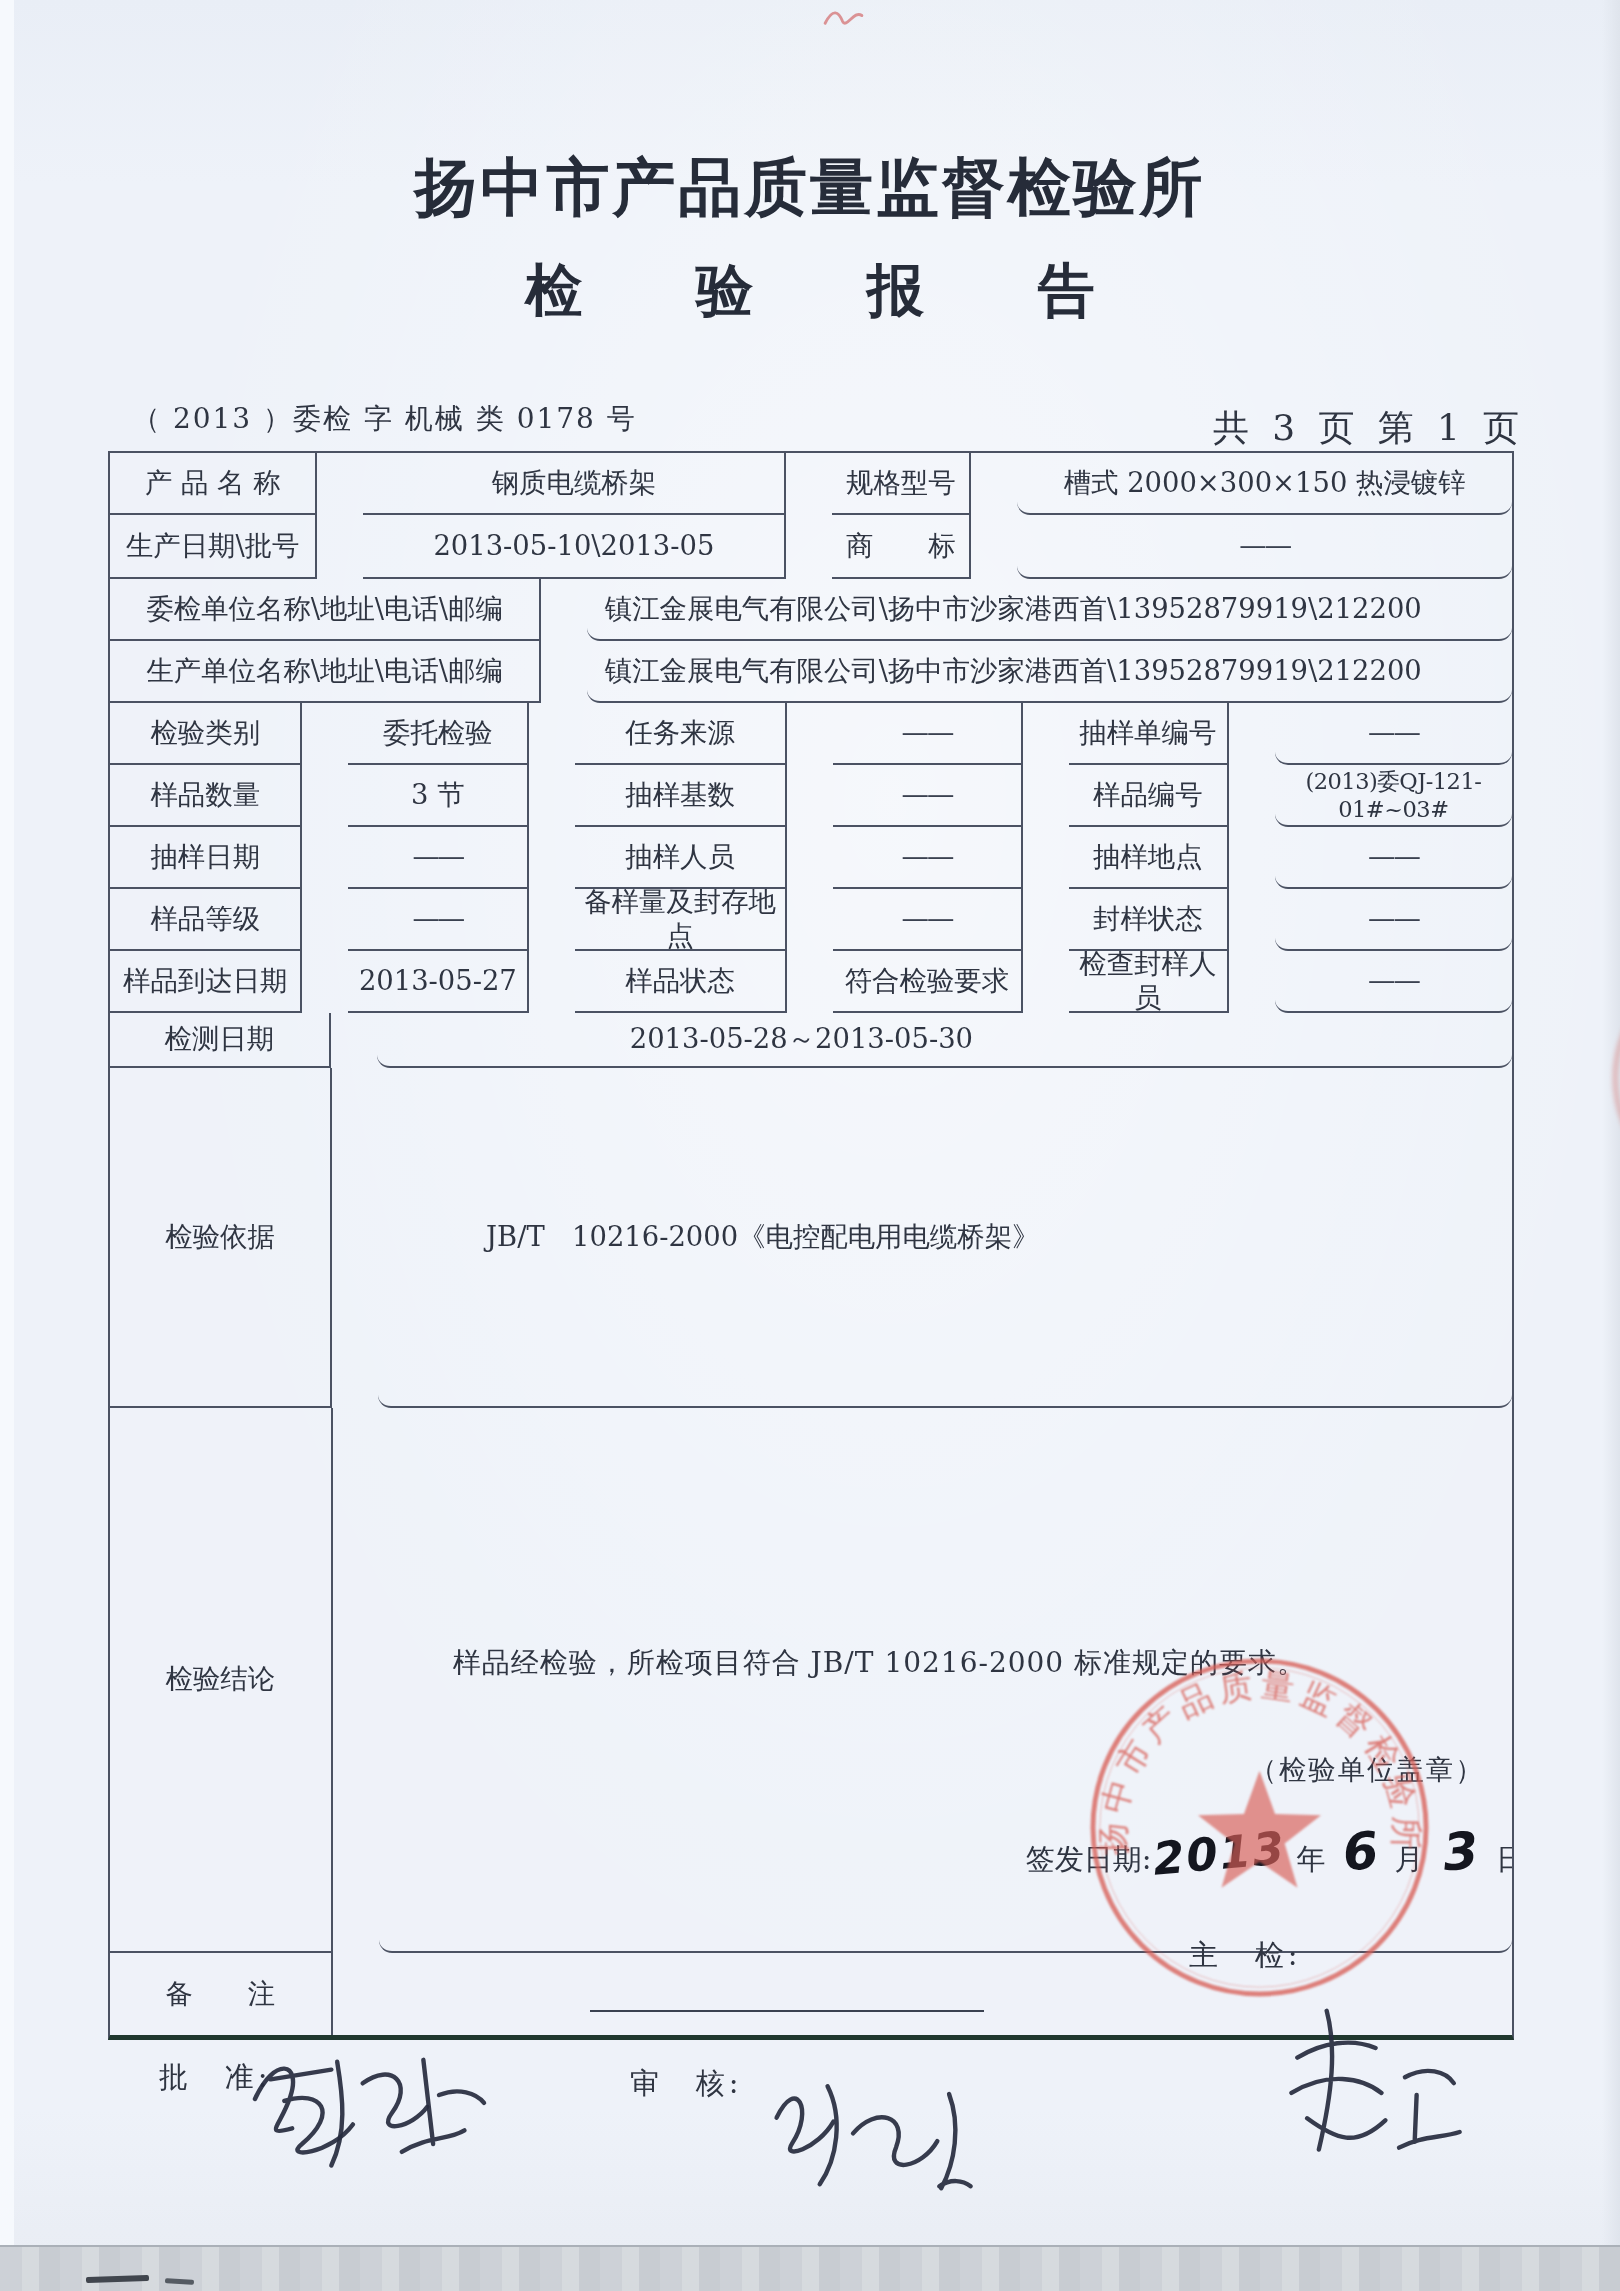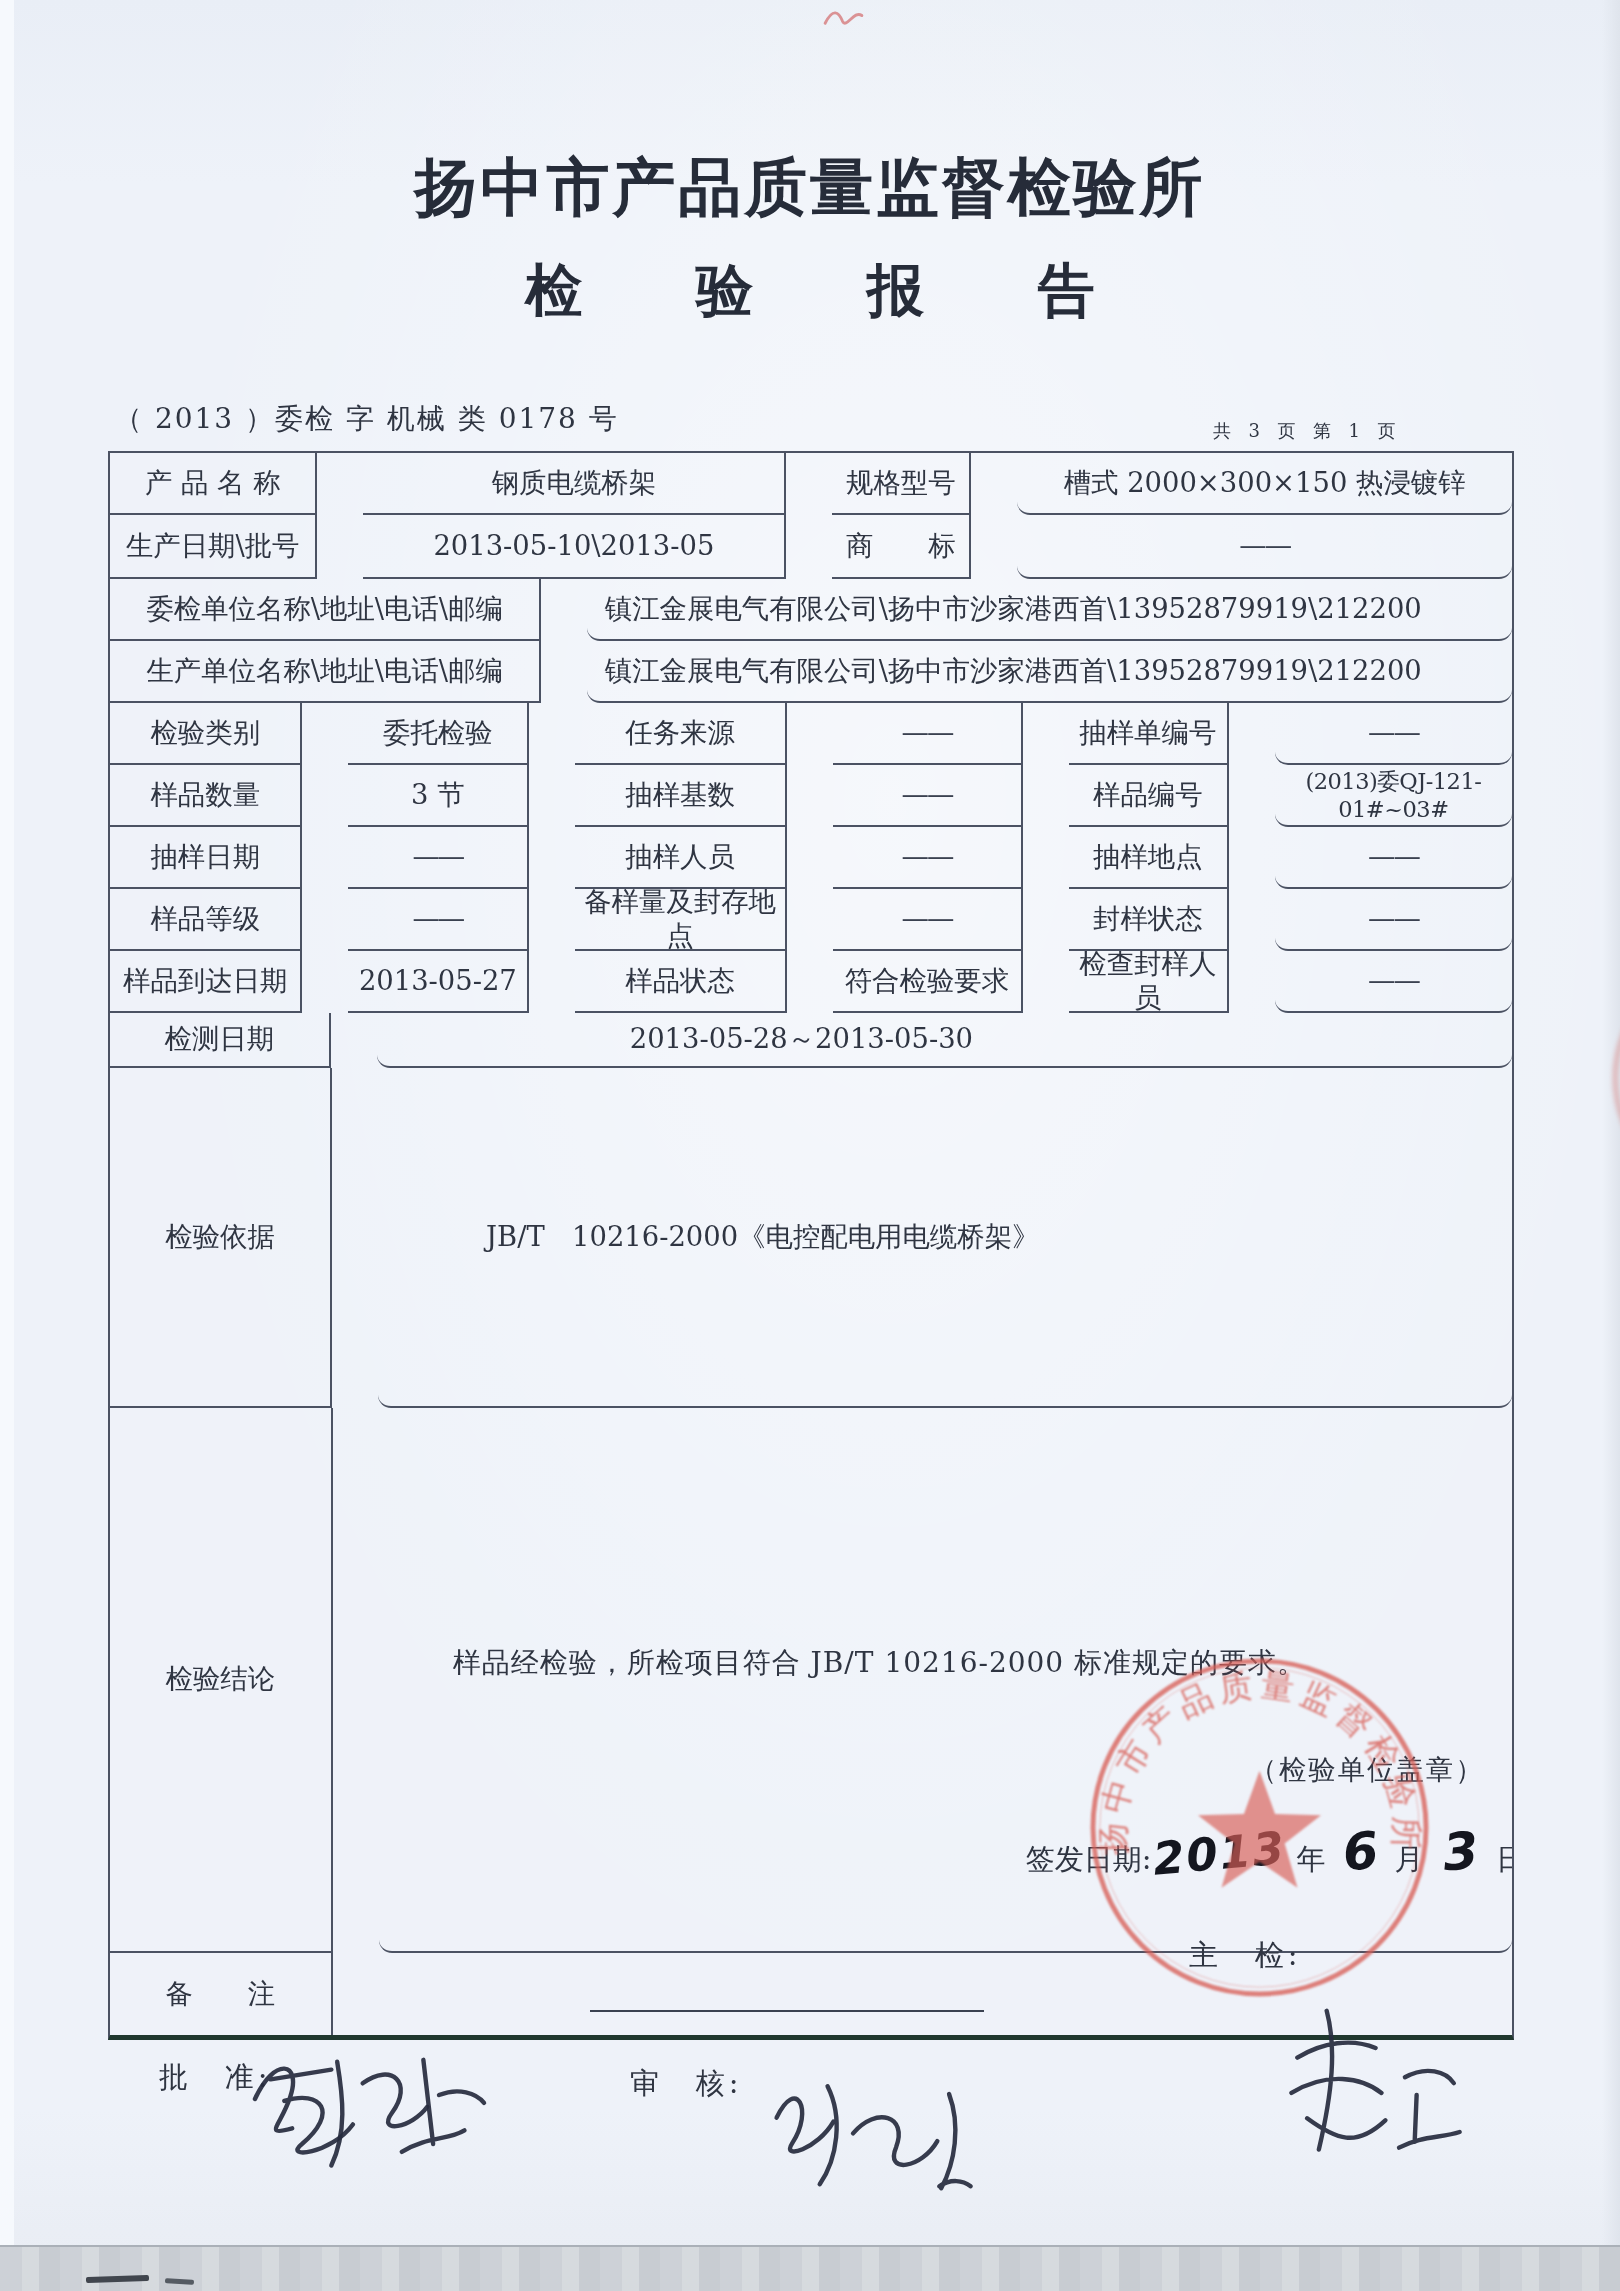--- a/index.html
+++ b/index.html
@@ -29,22 +29,22 @@
   .scan-dash2{position:absolute;left:165px;bottom:7.8px;width:29px;height:4.9px;background:#555b63;transform:rotate(3deg);border-radius:2px;}
 
   .org-title{
     position:absolute;left:0;top:145px;width:100%;
     text-align:center;font-size:63px;font-weight:700;letter-spacing:2.9px;color:#262c39;
   }
   .report-title{
     position:absolute;left:0;top:253px;width:100%;
     text-align:center;font-size:57px;font-weight:700;letter-spacing:47px;text-indent:47px;color:#262c39;
   }
-  .doc-no{position:absolute;left:114px;top:400px;font-size:28px;letter-spacing:2px;}
-  .page-info{position:absolute;left:1213px;top:404px;font-size:18px;letter-spacing:5.9px;margin-top:15px;}
+  .doc-no{position:absolute;left:132px;top:400px;font-size:28px;letter-spacing:2px;}
+  .page-info{position:absolute;left:1213px;top:404px;font-size:36px;letter-spacing:5.9px;}
 
   .tbl{
     position:absolute;left:108px;top:451px;width:1402px;
     border:2.9px solid #4b5263;border-bottom:5.9px solid #20382f;
     box-sizing:content-box;background:rgba(255,255,255,.06);
   }
   .row{display:flex;gap:46px;}
   .cell{
     box-sizing:border-box;
     border-right:2px solid #4b5263;border-bottom:2px solid #4b5263;

